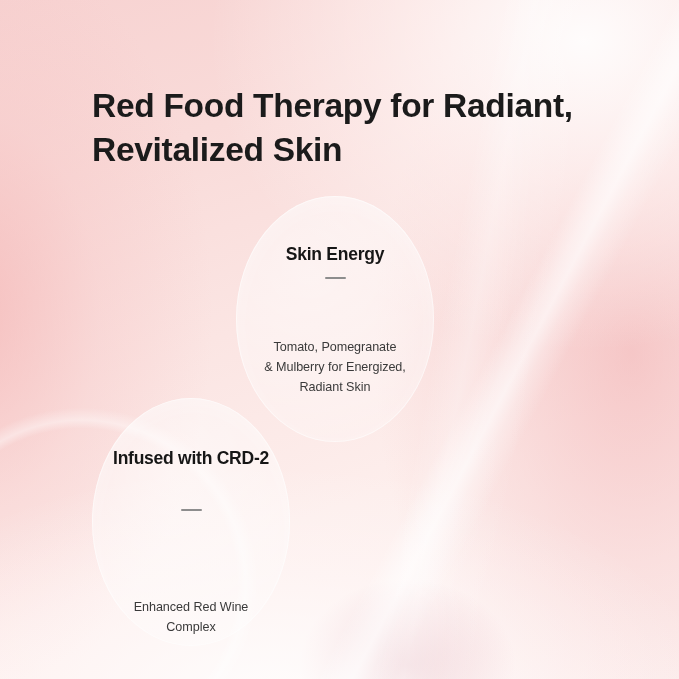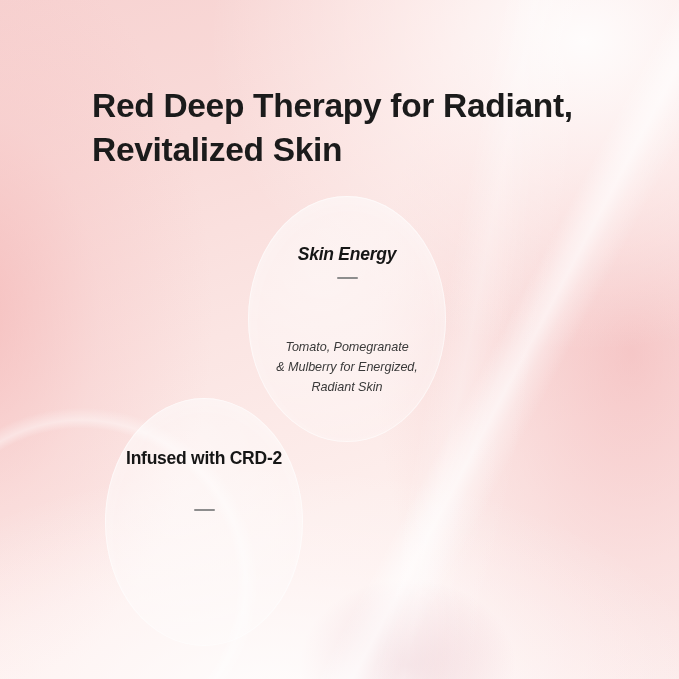--- a/index.html
+++ b/index.html
@@ -127,30 +127,29 @@
     display: flex;
     flex-direction: column;
     align-items: center;
     justify-content: flex-start;
     text-align: center;
   }
 
   .circle-top {
     width: 198px;
     height: 198px;
-    left: 248px;
+    left: 236px;
     top: 196px;
     padding-top: 48px;
-    font-style: italic;
   }
 
   .circle-left {
     width: 198px;
     height: 198px;
-    left: 105px;
+    left: 92px;
     top: 398px;
     padding-top: 50px;
     gap: 28px;
   }
 
   .circle-right {
     width: 198px;
     height: 198px;
     left: 339px;
     top: 398px;
@@ -211,30 +210,32 @@
   <div class="bg-layer bg-base"></div>
   <div class="bg-layer bg-left"></div>
   <div class="bg-layer bg-rose-right"></div>
   <div class="bg-layer bg-glow-tr"></div>
   <div class="bg-layer bg-rose-deep"></div>
   <div class="bg-layer bg-bottom-white"></div>
   <div class="bg-layer bg-streak"></div>
   <div class="bg-layer bg-streak2"></div>
   <div class="bg-layer bg-arc-bl"></div>
 
-  <div class="headline">Red Deep Therapy for Radiant,
+  <div class="headline">Red Food Therapy for Radiant,
 Revitalized Skin</div>
 
   <div class="circle circle-top">
     <div class="card-title">Skin Energy</div>
     <div class="card-rule"></div>
     <div class="card-body">Tomato, Pomegranate
 &amp; Mulberry for Energized,
 Radiant Skin</div>
   </div>
 
   <div class="circle circle-left">
     <div class="card-title">Infused with CRD-2</div>
     <div class="card-rule"></div>
+    <div class="card-body">Enhanced Red Wine
+Complex</div>
   </div>
 
 
 </div>
 
 </body></html>

